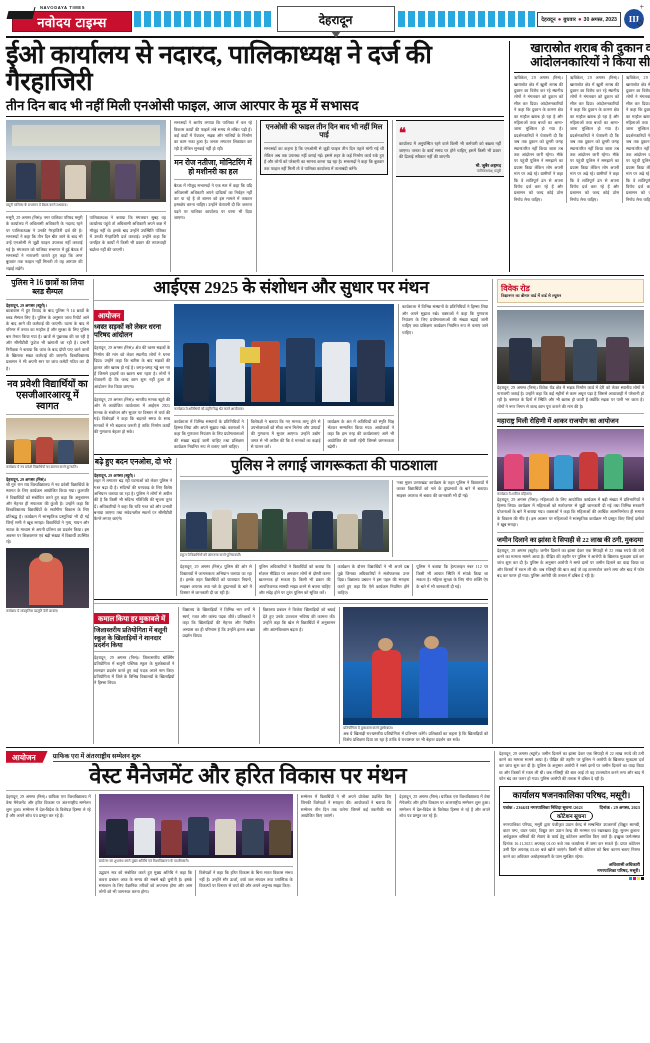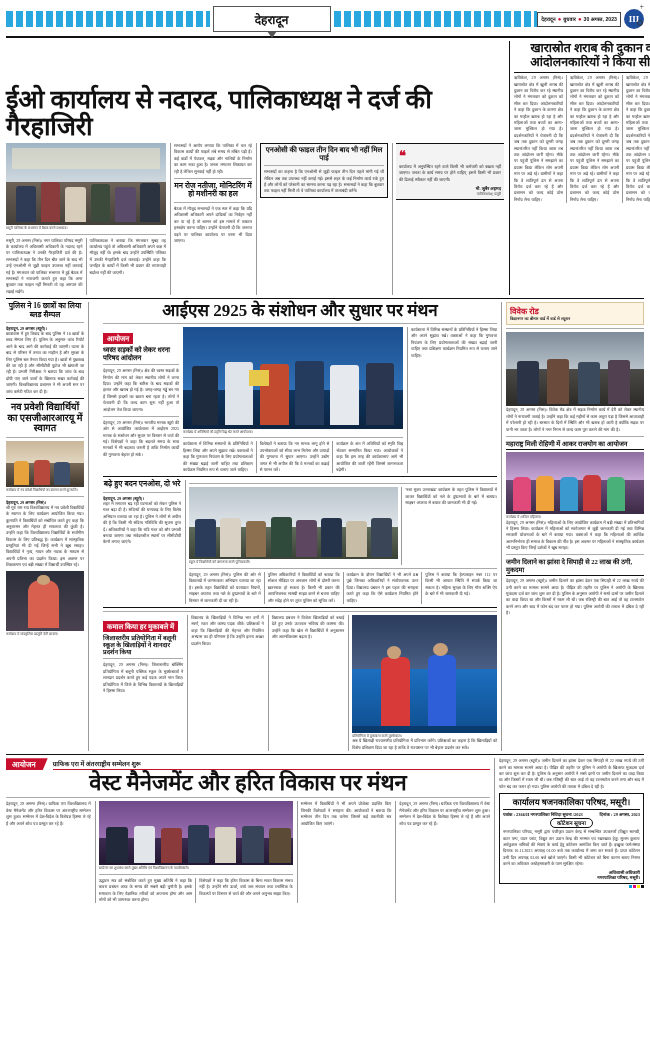--- a/index.html
+++ b/index.html
@@ -19,21 +19,21 @@
   .city-tab:after{content:"";position:absolute;left:50%;margin-left:-5px;bottom:-7px;width:0;height:0;border-left:5px solid transparent;border-right:5px solid transparent;border-top:7px solid #555;}
   .dateline{flex:0 0 auto;border:1px solid #444;height:13px;display:flex;align-items:center;padding:0 3px;font-size:5.2px;font-weight:bold;white-space:nowrap;font-family:"Liberation Sans",sans-serif;}
   .dateline .dot{color:#c8102e;margin:0 2px;font-size:6px;}
   .page-badge{flex:0 0 auto;width:20px;height:20px;border-radius:50%;background:#1f4e9c;color:#fff;display:flex;align-items:center;justify-content:center;font-size:9px;font-weight:bold;margin-left:3px;}
   .plus-mark{position:absolute;right:0;top:-2px;font-size:8px;color:#333;}
   .dot-mark{position:absolute;right:1px;top:16px;width:4px;height:4px;border-radius:50%;border:1px solid #333;}
   .mast-rule{height:2px;background:#111;margin-top:2px;}
 
   
   .lead-zone{display:flex;gap:5px;margin-top:3px;}
-  .lead-main{flex:1 1 auto;margin-top:45px;}
+  .lead-main{flex:1 1 auto;}
   .lead-right{flex:0 0 156px;border-left:1px solid #111;padding-left:4px;}
   .lead-head{font-size:25.5px;font-weight:bold;line-height:1.06;letter-spacing:-.2px;}
   .lead-sub{font-size:13.2px;font-weight:bold;line-height:1.15;margin-top:3px;border-bottom:1px solid #111;padding-bottom:3px;}
   .r-head{font-size:12.4px;font-weight:bold;line-height:1.14;text-align:center;border-bottom:1px solid #111;padding-bottom:3px;}
 
   
   .cols{display:flex;gap:4px;}
   .col{position:relative;}
   .vline{border-left:1px solid #999;}
   .hrule{height:1px;background:#111;margin:3px 0;}
@@ -78,39 +78,48 @@
 
   .colorchips{display:flex;gap:1px;justify-content:flex-end;margin-top:1px;}
   .colorchips i{width:3px;height:3px;display:block;}
 </style>
 </head>
 <body>
 
 <div class="page">
 
   <div class="masthead">
+    <div class="logo-wrap">
+      <div class="logo-eng">NAVODAYA TIMES</div>
+      <div class="logo-box">
+        <div class="logo-hindi">नवोदय टाइम्स</div>
+      </div>
+      <div class="logo-flag"></div>
+      <div class="logo-flag2"></div>
+    </div>
     <div class="bar-strip"></div>
     <div class="city-tab">देहरादून</div>
     <div class="bar-strip"></div>
     <div class="dateline">
       <span>देहरादून</span>
       <span class="dot">●</span>
       <span>बुधवार</span>
       <span class="dot">●</span>
       <span>30 अगस्त, 2023</span>
     </div>
     <div class="page-badge">III</div>
     <div class="plus-mark">+</div>
     <div class="dot-mark"></div>
   </div>
   <div class="mast-rule"></div>
 
   <div class="lead-zone">
     <div class="lead-main">
       <div class="lead-head">ईओ कार्यालय से नदारद, पालिकाध्यक्ष ने दर्ज की गैरहाजिरी</div>
+      <div class="lead-sub">तीन दिन बाद भी नहीं मिली एनओसी फाइल, आज आरपार के मूड में सभासद</div>
 
       <div class="cols" style="margin-top:3px;">
 
         <div class="col" style="width:160px;">
           <div class="photo" style="height:82px;">
             <div class="ph-sky" style="background:linear-gradient(#9fb4c4,#cfd8de);"></div>
             <div class="ph-ground" style="background:linear-gradient(#6d6257,#45403a);"></div>
             <div class="fig" style="left:6%;width:13%;height:44%;background:#2f3a55;"></div>
             <div class="fig" style="left:22%;width:12%;height:48%;background:#8a3b3b;"></div>
             <div class="fig" style="left:37%;width:13%;height:42%;background:#d8cdbb;"></div>
@@ -200,21 +209,21 @@
       <div class="byline">देहरादून, 29 अगस्त (निसं)।</div>
       <div class="bodytext">श्री गुरु राम राय विश्वविद्यालय में नव प्रवेशी विद्यार्थियों के स्वागत के लिए कार्यक्रम आयोजित किया गया। कुलपति ने विद्यार्थियों को संबोधित करते हुए कहा कि अनुशासन और मेहनत ही सफलता की कुंजी है। उन्होंने कहा कि विश्वविद्यालय विद्यार्थियों के सर्वांगीण विकास के लिए प्रतिबद्ध है। कार्यक्रम में सांस्कृतिक प्रस्तुतियां भी दी गईं जिन्हें सभी ने खूब सराहा। विद्यार्थियों ने नृत्य, गायन और नाटक के माध्यम से अपनी प्रतिभा का प्रदर्शन किया। इस अवसर पर शिक्षकगण एवं बड़ी संख्या में विद्यार्थी उपस्थित रहे।</div>
       <div class="photo" style="height:60px;margin-top:2px;">
         <div class="ph-sky" style="background:linear-gradient(#2b2f3a,#4a4150);height:100%;"></div>
         <div class="fig" style="left:28%;width:40%;height:80%;background:#d8604f;border-radius:12px 12px 0 0;"></div>
         <div style="position:absolute;left:40%;top:8%;width:16%;height:16%;background:#caa27a;border-radius:50%;"></div>
       </div>
       <div class="cap">कार्यक्रम में सांस्कृतिक प्रस्तुति देतीं छात्राएं।</div>
     </div>
 
-    <div class="col vline" style="width:394px;padding-left:14px;">
+    <div class="col vline" style="width:394px;padding-left:0;">
 
       <div class="sec-title">आईएस 2925 के संशोधन और सुधार पर मंथन</div>
       <div class="hrule-thin"></div>
       <div class="cols" style="gap:4px;">
         <div class="col" style="width:76px;">
           <div class="redbar">आयोजन</div>
           <div class="mini-head" style="font-size:6.8px;margin-top:1px;">ध्वस्त सड़कों को लेकर धरना परिषद आंदोलन</div>
           <div class="hrule-thin"></div>
           <div class="bodytext">देहरादून, 29 अगस्त (निसं)। क्षेत्र की ध्वस्त सड़कों के निर्माण की मांग को लेकर स्थानीय लोगों ने धरना दिया। उन्होंने कहा कि बारिश के बाद सड़कों की हालत और खराब हो गई है। जगह-जगह गड्ढे बन गए हैं जिससे हादसों का खतरा बना रहता है। लोगों ने चेतावनी दी कि जल्द काम शुरू नहीं हुआ तो आंदोलन तेज किया जाएगा।</div>
           <div class="hrule-thin"></div>
@@ -254,20 +263,21 @@
       <div class="hrule"></div>
 
       <div class="cols" style="gap:4px;">
         <div class="col" style="width:78px;">
           <div class="mini-head c">बढ़े हुए बदन एनओस, दो भरे</div>
           <div class="hrule-thin"></div>
           <div class="byline">देहरादून, 29 अगस्त (ब्यूरो)।</div>
           <div class="bodytext">शहर में लगातार बढ़ रही घटनाओं को लेकर पुलिस ने गश्त बढ़ा दी है। संदिग्धों की धरपकड़ के लिए विशेष अभियान चलाया जा रहा है। पुलिस ने लोगों से अपील की है कि किसी भी संदिग्ध गतिविधि की सूचना तुरंत दें। अधिकारियों ने कहा कि रात्रि गश्त को और प्रभावी बनाया जाएगा तथा संवेदनशील स्थानों पर सीसीटीवी कैमरे लगाए जाएंगे।</div>
         </div>
         <div class="col vline" style="width:308px;padding-left:3px;">
+          <div class="sec-title sm">पुलिस ने लगाई जागरूकता की पाठशाला</div>
           <div class="hrule-thin"></div>
           <div class="cols" style="gap:3px;">
             <div class="col" style="width:210px;">
               <div class="photo" style="height:72px;">
                 <div class="ph-sky" style="background:linear-gradient(#b9c4cc,#dfe5e9);height:55%;"></div>
                 <div class="ph-ground" style="background:linear-gradient(#5f6a5a,#3b4236);height:45%;"></div>
                 <div class="fig" style="left:3%;width:10%;height:52%;background:#2b3c5a;"></div>
                 <div class="fig" style="left:15%;width:10%;height:54%;background:#d9d2c4;"></div>
                 <div class="fig" style="left:27%;width:10%;height:50%;background:#8c6f4e;"></div>
                 <div class="fig" style="left:39%;width:10%;height:55%;background:#2f4a3a;"></div>

